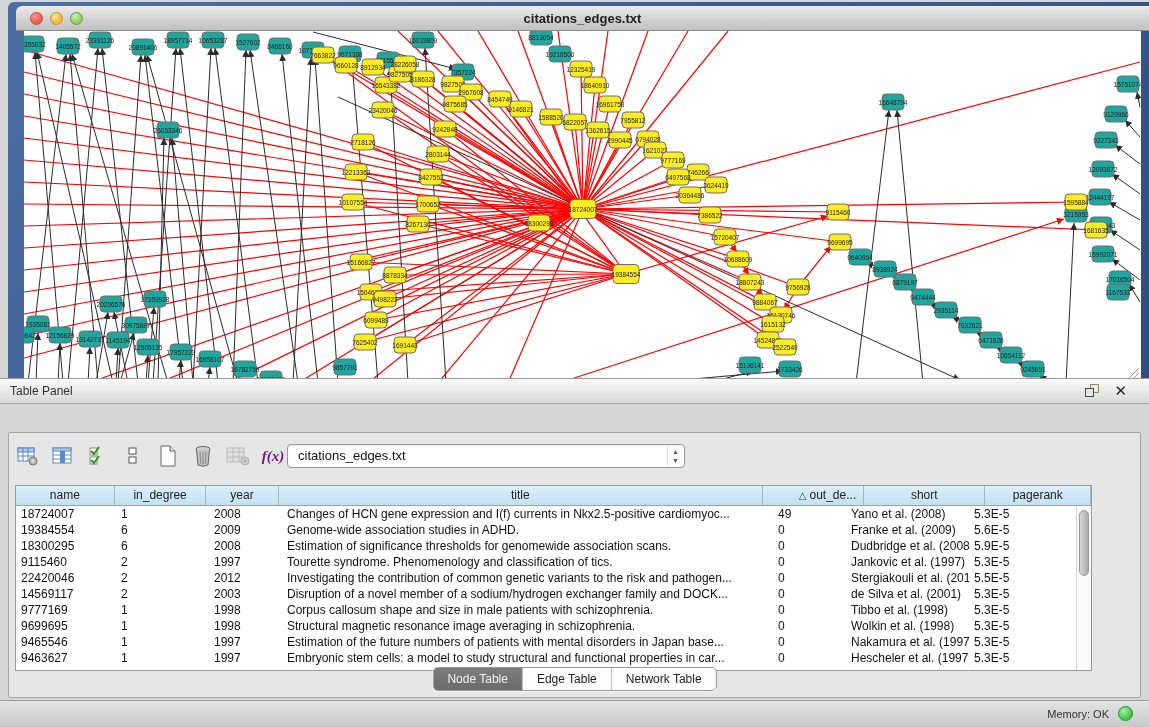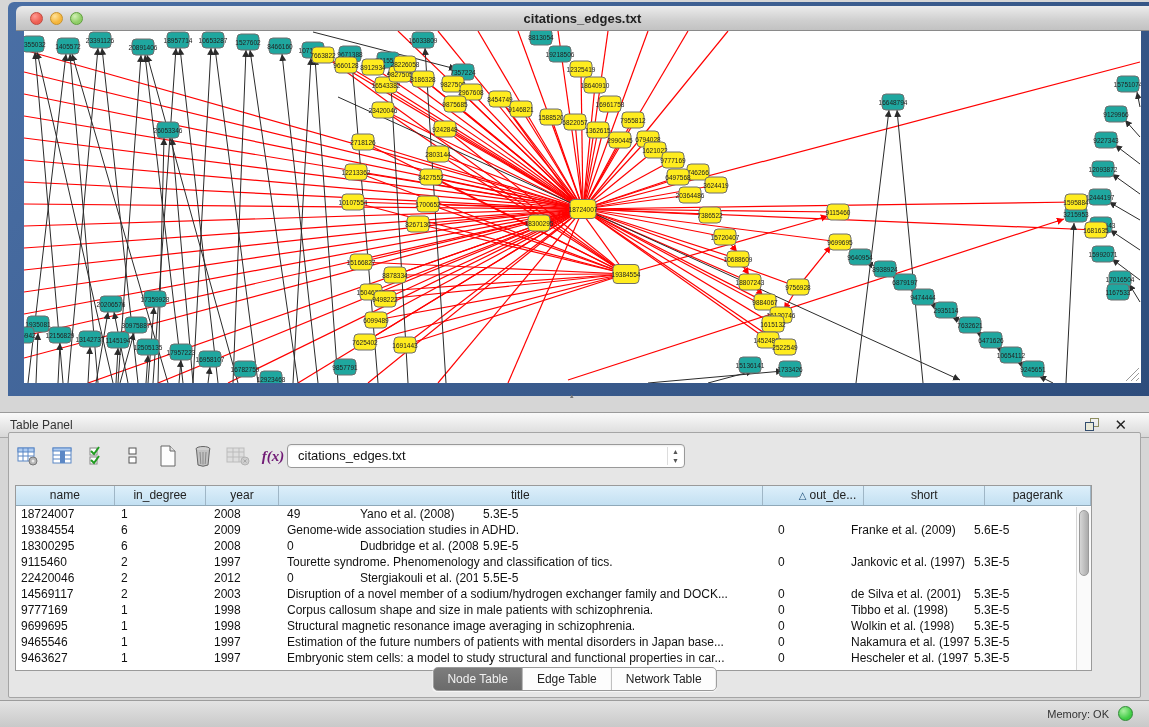--- a/index.html
+++ b/index.html
@@ -15,21 +15,21 @@
   .tl { position:absolute; top:6px; width:13px; height:13px; border-radius:50%; display:inline-block; }
   .tl.red   { left:14px; background:radial-gradient(circle at 35% 30%,#ff9a92,#ee5f52 60%); border:1px solid #c04a41; }
   .tl.yel   { left:34px; background:radial-gradient(circle at 35% 30%,#ffe29a,#f5b63b 60%); border:1px solid #c7922c; }
   .tl.grn   { left:54px; background:radial-gradient(circle at 35% 30%,#d2f0b5,#8fce66 60%); border:1px solid #5f9e3f; }
   .win-title { position:absolute; left:0; right:0; top:0; height:25px; text-align:center;
     line-height:25px; font-size:13px; font-weight:bold; color:#222; }
   .canvas-wrap { position:absolute; left:16px; top:29px; width:1117px; height:352px; background:#fff; }
   svg.net { position:absolute; left:0; top:0; overflow:hidden; background:#fff; }
 
   
-  .tp-header { position:absolute; left:0; top:412px; width:1149px; height:26px;
+  .tp-header { position:absolute; left:0; top:378px; width:1149px; height:26px;
     background:linear-gradient(#fafafa,#d8d8d8); border-top:1px solid #9a9a9a; border-bottom:1px solid #a8a8a8; }
   .tp-title { position:absolute; left:10px; top:5px; font-size:12px; color:#333; }
   .tp-float { position:absolute; right:48px; top:5px; width:16px; height:14px; cursor:pointer; }
   .tp-float .sq1 { position:absolute; left:0; top:4px; width:9px; height:9px; border:1px solid #334d6e; background:#e8e8d8; }
   .tp-float .sq2 { position:absolute; left:5px; top:0; width:9px; height:9px; border:1px solid #8d8d5f; background:transparent; }
   .tp-close { position:absolute; right:22px; top:3px; font-size:15px; font-weight:bold; color:#222; cursor:pointer; }
   .divider-handle { position:absolute; left:570px; top:394px; width:9px; height:5px; color:#777; font-size:7px; line-height:4px; }
 
   .panel-inset { position:absolute; left:8px; top:432px; width:1133px; height:266px;
     background:#e6e6e6; border:1px solid #a5a5a5; border-radius:2px; }
@@ -824,54 +824,57 @@
           <div class="th" style="width: 491px;"><span>title</span></div>
           <div class="th" style="width: 73px; margin-left: 29px;"><span class="sort">△</span><span>out_de...</span></div>
           <div class="th" style="width: 123px;"><span>short</span></div>
           <div class="th" style="width: 107px;"><span>pagerank</span></div>
         </div>
       <div id="tbody">
           <div class="trow">
             <div class="td" style="width: 100px;">18724007</div>
             <div class="td" style="width: 93px;">1</div>
             <div class="td" style="width: 73px;">2008</div>
+            <div class="td" style="width: 491px;">Changes of HCN gene expression and I(f) currents in Nkx2.5-positive cardiomyoc...</div>
             <div class="td" style="width: 73px;">49</div>
             <div class="td" style="width: 123px;">Yano et al. (2008)</div>
             <div class="td" style="width: 107px;">5.3E-5</div>
           </div>
           <div class="trow">
             <div class="td" style="width: 100px;">19384554</div>
             <div class="td" style="width: 93px;">6</div>
             <div class="td" style="width: 73px;">2009</div>
             <div class="td" style="width: 491px;">Genome-wide association studies in ADHD.</div>
             <div class="td" style="width: 73px;">0</div>
             <div class="td" style="width: 123px;">Franke et al. (2009)</div>
             <div class="td" style="width: 107px;">5.6E-5</div>
           </div>
           <div class="trow">
             <div class="td" style="width: 100px;">18300295</div>
             <div class="td" style="width: 93px;">6</div>
             <div class="td" style="width: 73px;">2008</div>
+            <div class="td" style="width: 491px;">Estimation of significance thresholds for genomewide association scans.</div>
             <div class="td" style="width: 73px;">0</div>
             <div class="td" style="width: 123px;">Dudbridge et al. (2008)</div>
             <div class="td" style="width: 107px;">5.9E-5</div>
           </div>
           <div class="trow">
             <div class="td" style="width: 100px;">9115460</div>
             <div class="td" style="width: 93px;">2</div>
             <div class="td" style="width: 73px;">1997</div>
             <div class="td" style="width: 491px;">Tourette syndrome. Phenomenology and classification of tics.</div>
             <div class="td" style="width: 73px;">0</div>
             <div class="td" style="width: 123px;">Jankovic et al. (1997)</div>
             <div class="td" style="width: 107px;">5.3E-5</div>
           </div>
           <div class="trow">
             <div class="td" style="width: 100px;">22420046</div>
             <div class="td" style="width: 93px;">2</div>
             <div class="td" style="width: 73px;">2012</div>
+            <div class="td" style="width: 491px;">Investigating the contribution of common genetic variants to the risk and pathogen...</div>
             <div class="td" style="width: 73px;">0</div>
             <div class="td" style="width: 123px;">Stergiakouli et al. (2012)</div>
             <div class="td" style="width: 107px;">5.5E-5</div>
           </div>
           <div class="trow">
             <div class="td" style="width: 100px;">14569117</div>
             <div class="td" style="width: 93px;">2</div>
             <div class="td" style="width: 73px;">2003</div>
             <div class="td" style="width: 491px;">Disruption of a novel member of a sodium/hydrogen exchanger family and DOCK...</div>
             <div class="td" style="width: 73px;">0</div>

